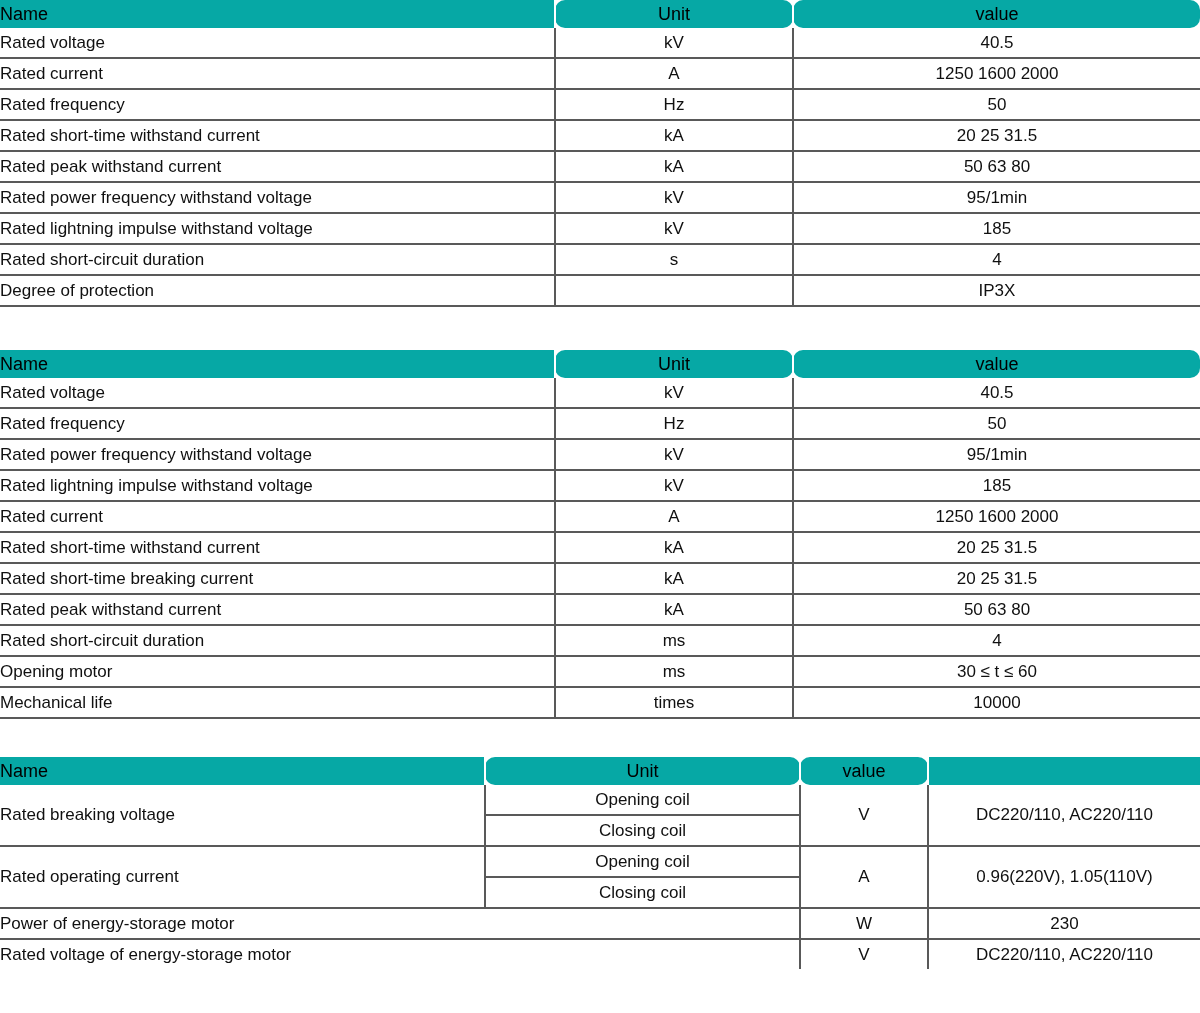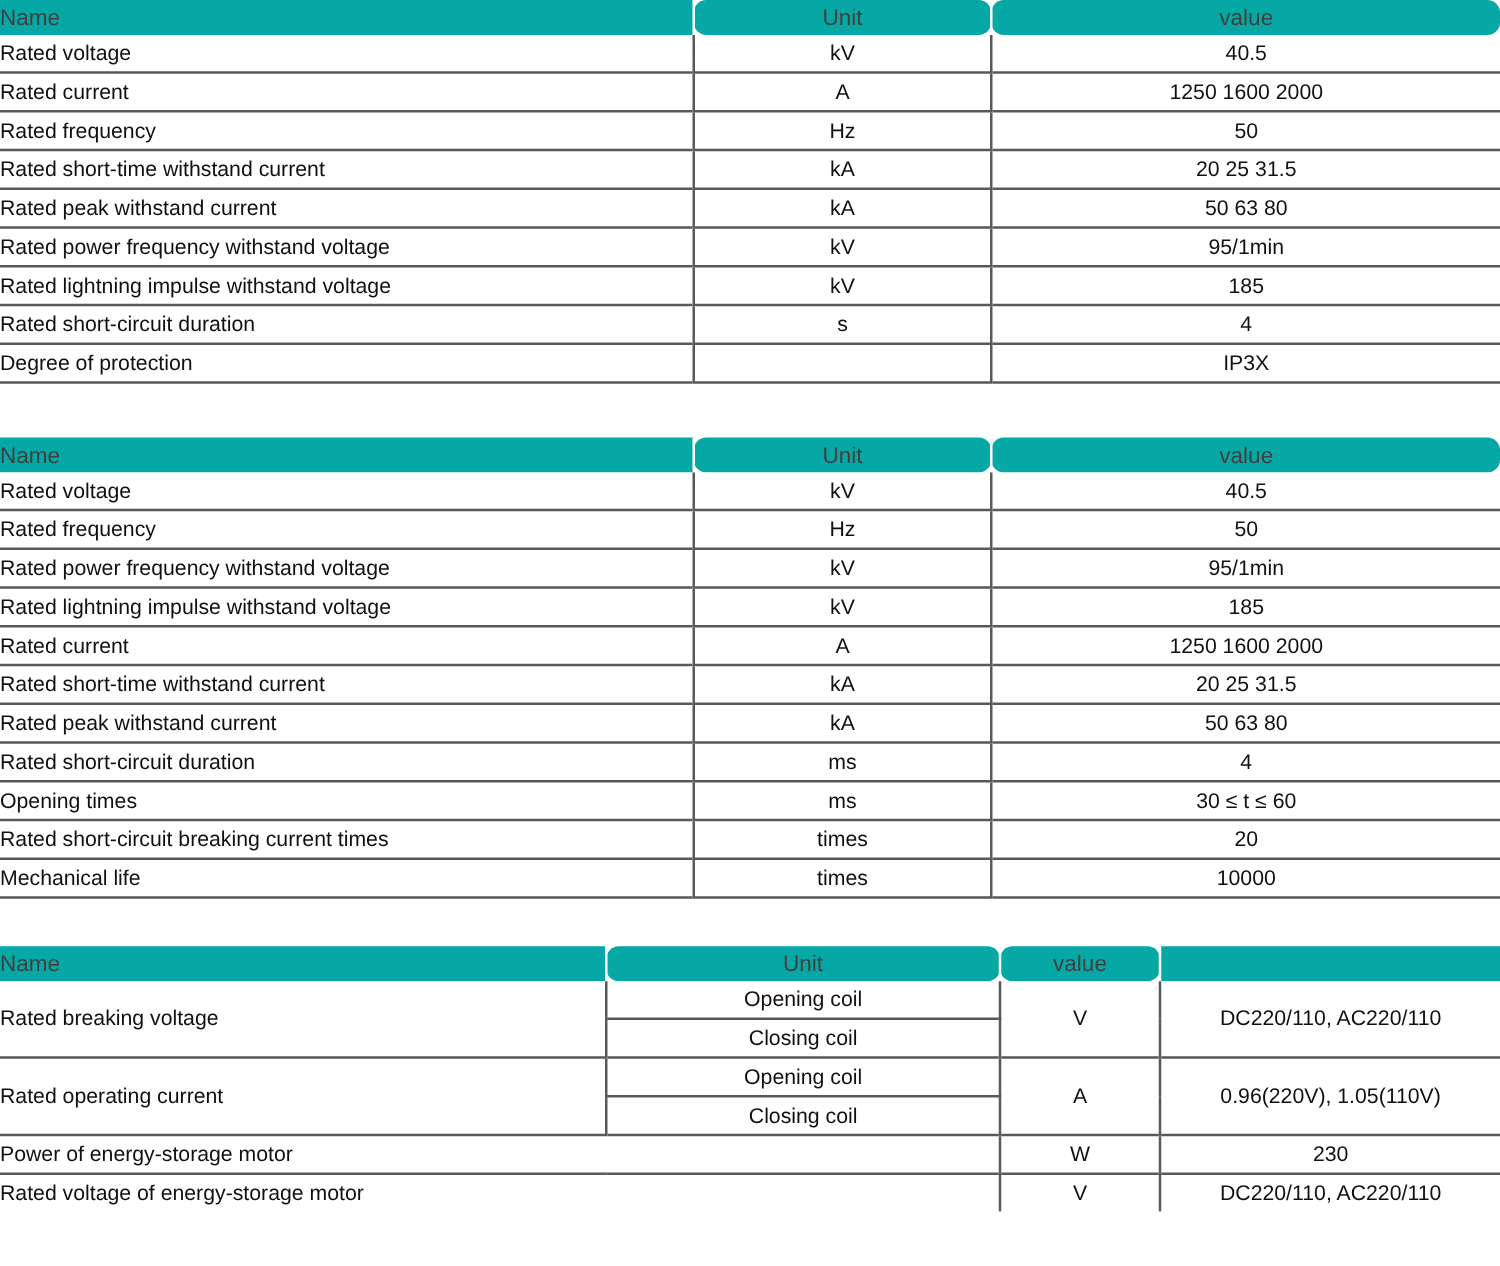--- a/index.html
+++ b/index.html
@@ -25,21 +25,21 @@
   table.spec {
     width: 1200px;
     border-collapse: collapse;
     table-layout: fixed;
     font-size: 17px;
   }
 
   
   table.spec thead th {
     background: #06A8A5;
-    color: #404040;
+    color: #000000;
     font-weight: normal;
     font-size: 18px;
     height: 28px;
     line-height: 28px;
     padding: 0;
     border: 0;
     border-right: 2px solid #ffffff;
     vertical-align: middle;
   }
   table.spec thead th:last-child { border-right: 0; }
@@ -191,38 +191,38 @@
         <td class="c-name">Rated current</td>
         <td class="c-center">A</td>
         <td class="c-center last-col">1250 1600 2000</td>
       </tr>
       <tr>
         <td class="c-name">Rated short-time withstand current</td>
         <td class="c-center">kA</td>
         <td class="c-center last-col">20 25 31.5</td>
       </tr>
       <tr>
+        <td class="c-name">Rated short-time breaking current</td>
+        <td class="c-center">kA</td>
+        <td class="c-center last-col">20 25 31.5</td>
+      </tr>
+      <tr>
         <td class="c-name">Rated peak withstand current</td>
         <td class="c-center">kA</td>
         <td class="c-center last-col">50 63 80</td>
       </tr>
       <tr>
         <td class="c-name">Rated short-circuit duration</td>
         <td class="c-center">ms</td>
         <td class="c-center last-col">4</td>
       </tr>
       <tr>
-        <td class="c-name">Opening times</td>
+        <td class="c-name">Opening motor</td>
         <td class="c-center">ms</td>
         <td class="c-center last-col nowrap">30 ≤ t ≤ 60</td>
-      </tr>
-      <tr>
-        <td class="c-name">Rated short-circuit breaking current times</td>
-        <td class="c-center">times</td>
-        <td class="c-center last-col">20</td>
       </tr>
       <tr>
         <td class="c-name">Mechanical life</td>
         <td class="c-center">times</td>
         <td class="c-center last-col">10000</td>
       </tr>
       <tr class="closing-rule">
         <td colspan="3"></td>
       </tr>
     </tbody>

